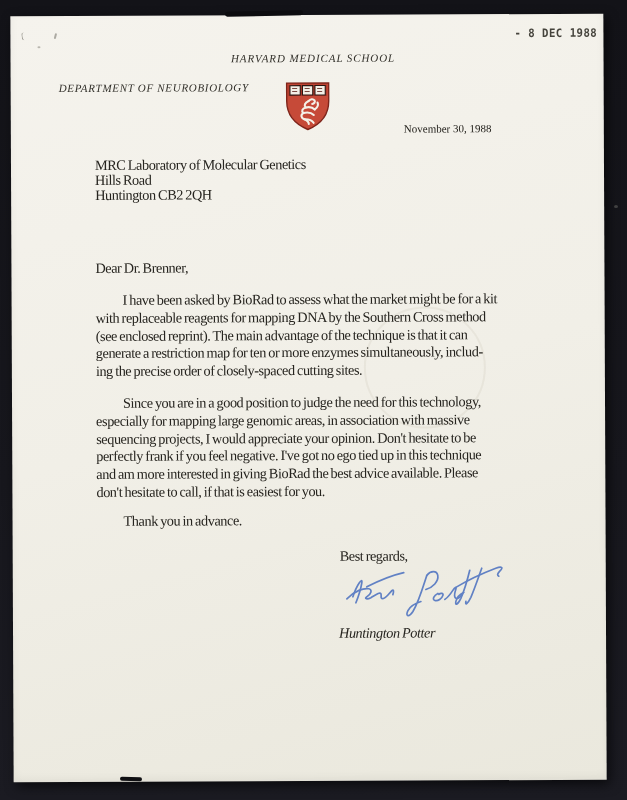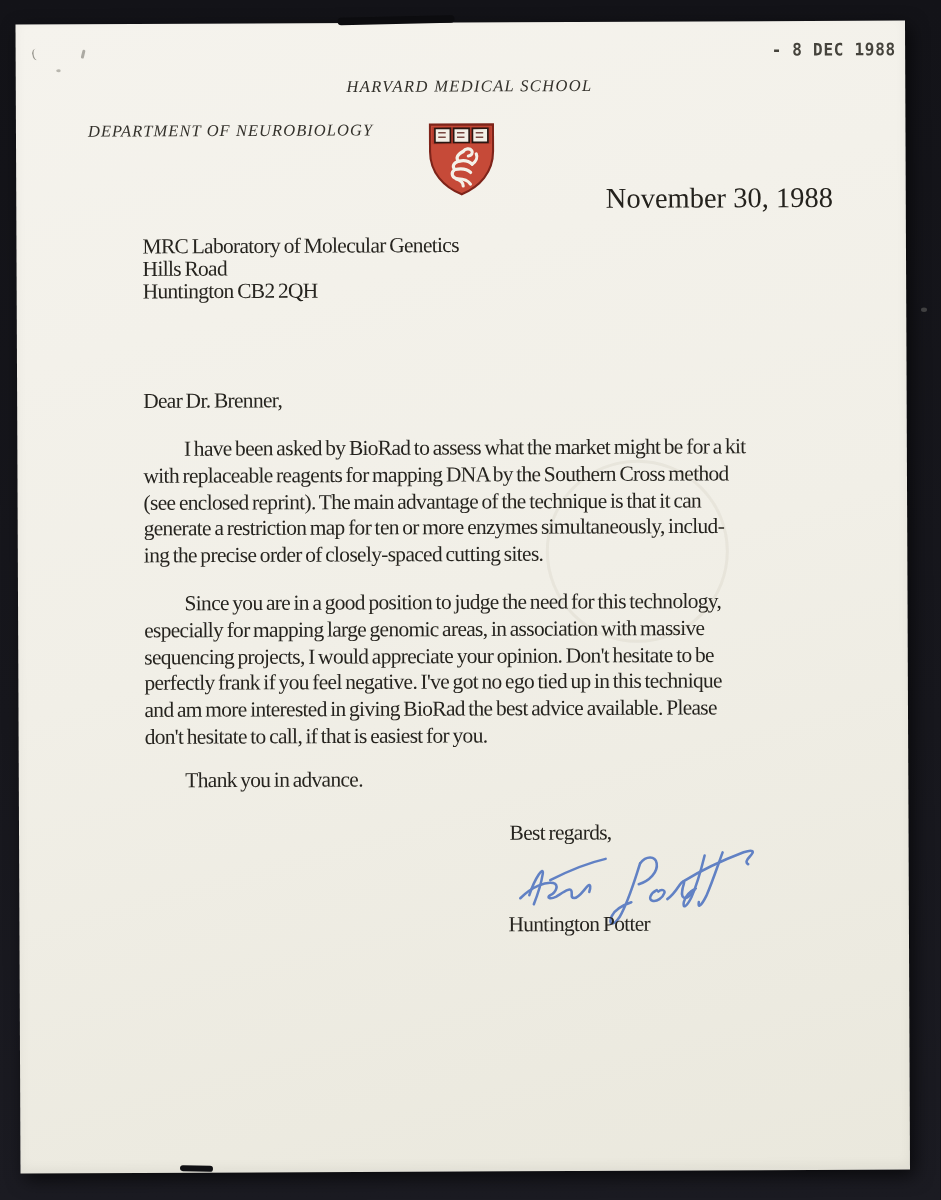--- a/index.html
+++ b/index.html
@@ -38,34 +38,34 @@
     white-space:nowrap;
   }
   .addr{
     position:absolute;left:403px;top:63px;
     font-style:italic;font-size:10.6px;letter-spacing:0.5px;color:#3a3831;
     line-height:14.6px;white-space:nowrap;
   }
   .shield{position:absolute;left:274px;top:66px;}
   .date{
     position:absolute;left:393px;top:108px;
-    font-size:19px;color:#24221d;white-space:nowrap;
+    font-size:11px;color:#24221d;white-space:nowrap;
   }
   .bodytext{font-size:14.3px;letter-spacing:-0.45px;word-spacing:-0.8px;color:#26241f;}
   .recipient{position:absolute;left:84px;top:142px;line-height:14.9px;}
   .salutation{position:absolute;left:84px;top:244px;line-height:17.7px;}
   .para{position:absolute;left:84px;width:440px;}
   .para .line{line-height:17.75px;white-space:nowrap;}
   .para .indent{padding-left:27px;}
   .p1{top:276px;}
   .p2{top:379px;}
   .p3{top:497px;}
   .closing{position:absolute;left:327px;top:533px;line-height:17.7px;white-space:nowrap;}
   .sig{position:absolute;left:328px;top:540px;}
-  .signame{position:absolute;left:326px;top:594px;line-height:17.7px;white-space:nowrap;}
+  .signame{position:absolute;left:326px;top:610px;line-height:17.7px;white-space:nowrap;font-style:italic;}
   .watermark{
     position:absolute;left:352px;top:292px;width:118px;height:118px;
     border:2px solid rgba(110,100,75,0.07);border-radius:50%;
   }
   .mark-a{
     position:absolute;left:11px;top:16px;width:5px;height:8px;
     border-left:1.5px solid rgba(80,78,70,0.55);border-radius:50%;
     transform:rotate(-8deg);
   }
   .mark-b{

